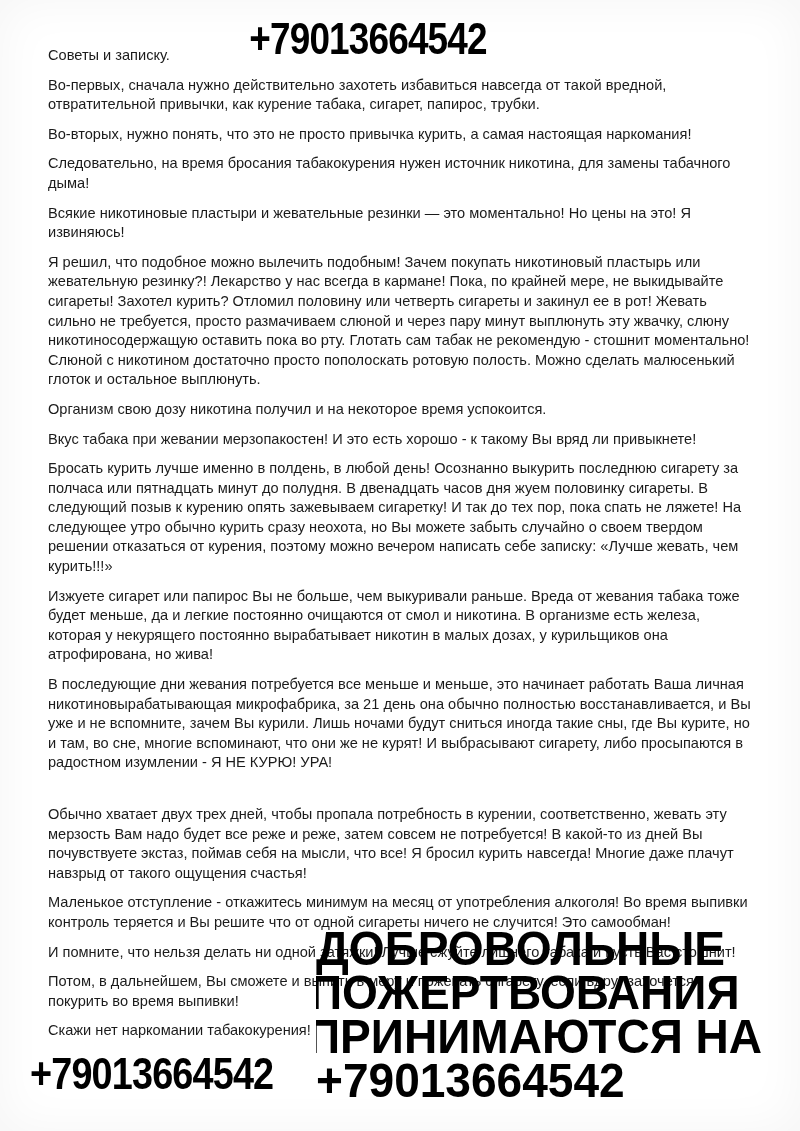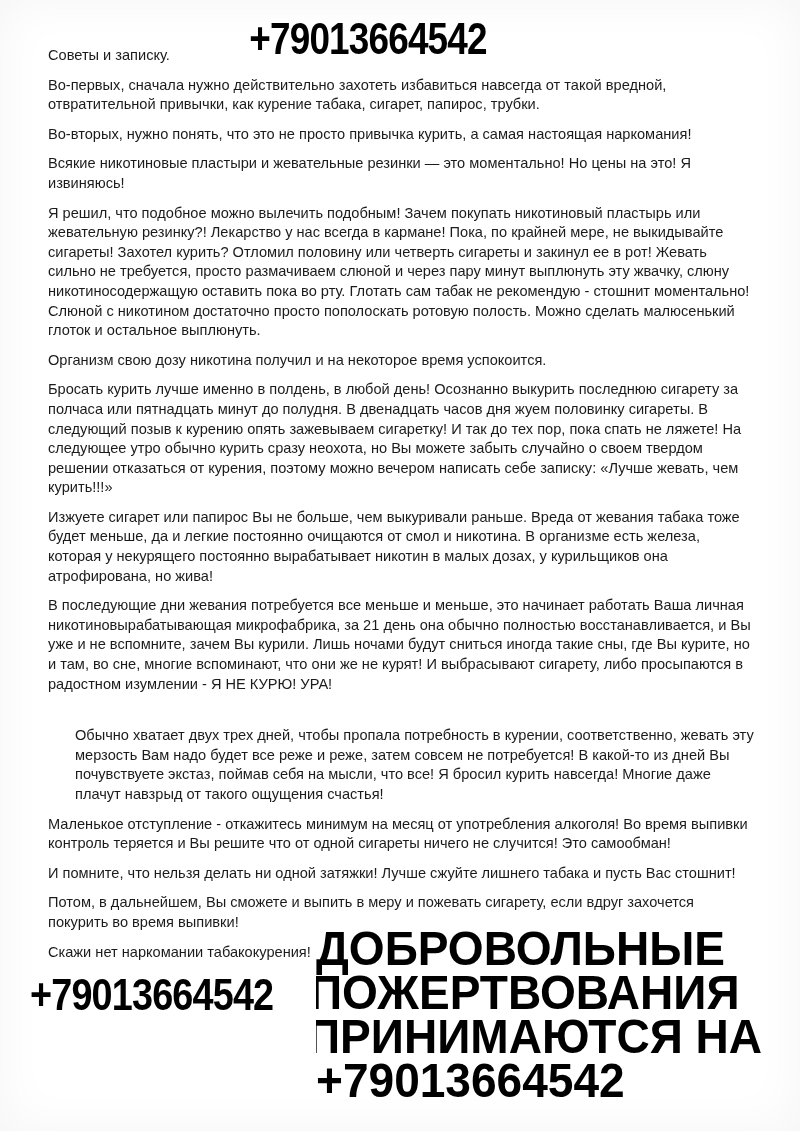--- a/index.html
+++ b/index.html
@@ -24,21 +24,21 @@
     color:#000;
   }
   .article {
     position:absolute;
     left:48px; top:46px;
     width:708px;
     font-size:14.6px;
     line-height:19.6px;
   }
   .article p { margin:0 0 10px 0; }
-  .article p.gap-large { margin-top:32px;margin-left:27px; }
+  .article p.gap-large { margin-top:32px; }
   .slogan { margin:0 0 6px 0; }
   .big-left-phone {
     font-size:45px; font-weight:bold; line-height:1;
     margin:10px 0 0 -18px;
     transform:scaleX(0.84);
     transform-origin:left center;
     letter-spacing:-1px;
     white-space:nowrap;
     color:#000;
   }
@@ -65,27 +65,29 @@
 
   <div class="article">
     <p>Советы и записку.</p>
 
     <div>
 
         <p>Во-первых, сначала нужно действительно захотеть избавиться навсегда от такой вредной, отвратительной привычки, как курение табака, сигарет, папирос, трубки.</p>
 
         <p>Во-вторых, нужно понять, что это не просто привычка курить, а самая настоящая наркомания!</p>
 
+        <p>Следовательно, на время бросания табакокурения нужен источник никотина, для замены табачного дыма!</p>
 
         <p>Всякие никотиновые пластыри и жевательные резинки — это моментально! Но цены на это! Я извиняюсь!</p>
 
         <p>Я решил, что подобное можно вылечить подобным! Зачем покупать никотиновый пластырь или жевательную резинку?! Лекарство у нас всегда в кармане! Пока, по крайней мере, не выкидывайте сигареты! Захотел курить? Отломил половину или четверть сигареты и закинул ее в рот! Жевать сильно не требуется, просто размачиваем слюной и через пару минут выплюнуть эту жвачку, слюну никотиносодержащую оставить пока во рту. Глотать сам табак не рекомендую - стошнит моментально! Слюной с никотином достаточно просто пополоскать ротовую полость. Можно сделать малюсенький глоток и остальное выплюнуть.</p>
 
         <p>Организм свою дозу никотина получил и на некоторое время успокоится.</p>
 
+        <p>Вкус табака при жевании мерзопакостен! И это есть хорошо - к такому Вы вряд ли привыкнете!</p>
 
         <p>Бросать курить лучше именно в полдень, в любой день! Осознанно выкурить последнюю сигарету за полчаса или пятнадцать минут до полудня. В двенадцать часов дня жуем половинку сигареты. В следующий позыв к курению опять зажевываем сигаретку! И так до тех пор, пока спать не ляжете! На следующее утро обычно курить сразу неохота, но Вы можете забыть случайно о своем твердом решении отказаться от курения, поэтому можно вечером написать себе записку: «Лучше жевать, чем курить!!!»</p>
 
         <p>Изжуете сигарет или папирос Вы не больше, чем выкуривали раньше. Вреда от жевания табака тоже будет меньше, да и легкие постоянно очищаются от смол и никотина. В организме есть железа, которая у некурящего постоянно вырабатывает никотин в малых дозах, у курильщиков она атрофирована, но жива!</p>
 
         <p>В последующие дни жевания потребуется все меньше и меньше, это начинает работать Ваша личная никотиновырабатывающая микрофабрика, за 21 день она обычно полностью восстанавливается, и Вы уже и не вспомните, зачем Вы курили. Лишь ночами будут сниться иногда такие сны, где Вы курите, но и там, во сне, многие вспоминают, что они же не курят! И выбрасывают сигарету, либо просыпаются в радостном изумлении - Я НЕ КУРЮ! УРА!</p>
 
         <p class="gap-large">Обычно хватает двух трех дней, чтобы пропала потребность в курении, соответственно, жевать эту мерзость Вам надо будет все реже и реже, затем совсем не потребуется! В какой-то из дней Вы почувствуете экстаз, поймав себя на мысли, что все! Я бросил курить навсегда! Многие даже плачут навзрыд от такого ощущения счастья!</p>
 
         <p>Маленькое отступление - откажитесь минимум на месяц от употребления алкоголя! Во время выпивки контроль теряется и Вы решите что от одной сигареты ничего не случится! Это самообман!</p>

